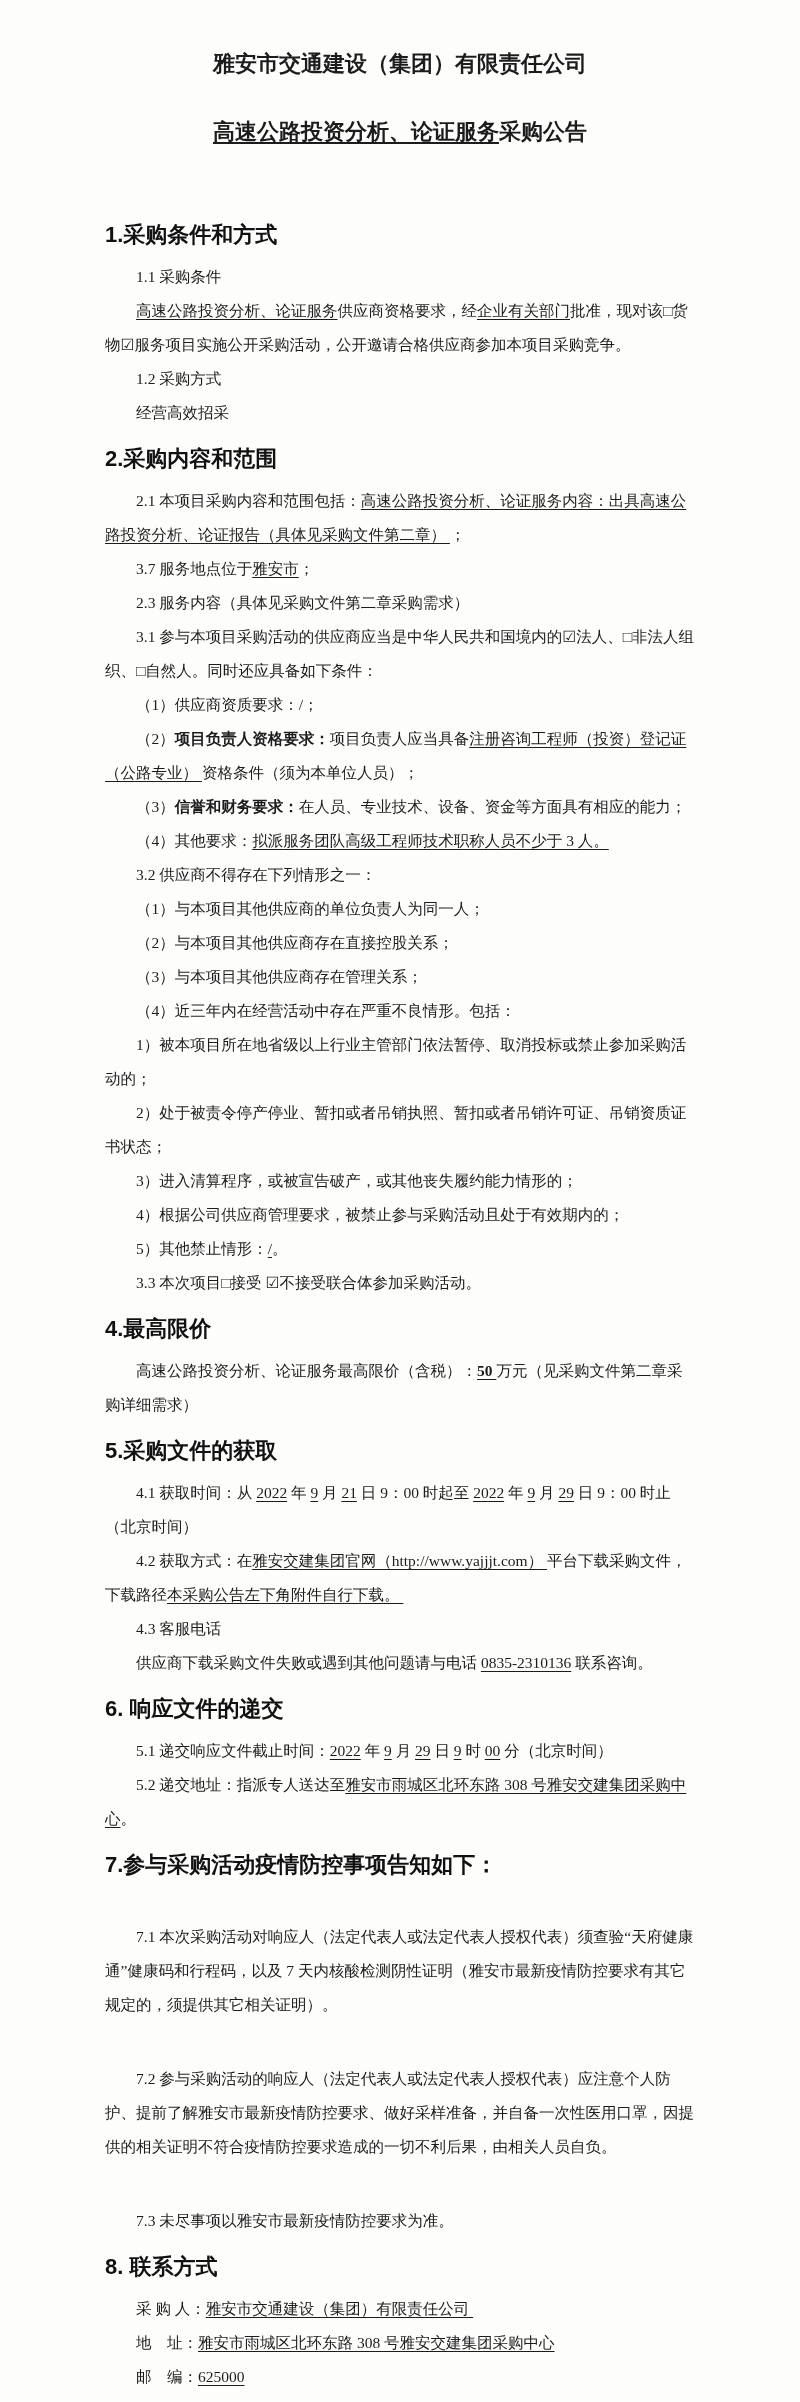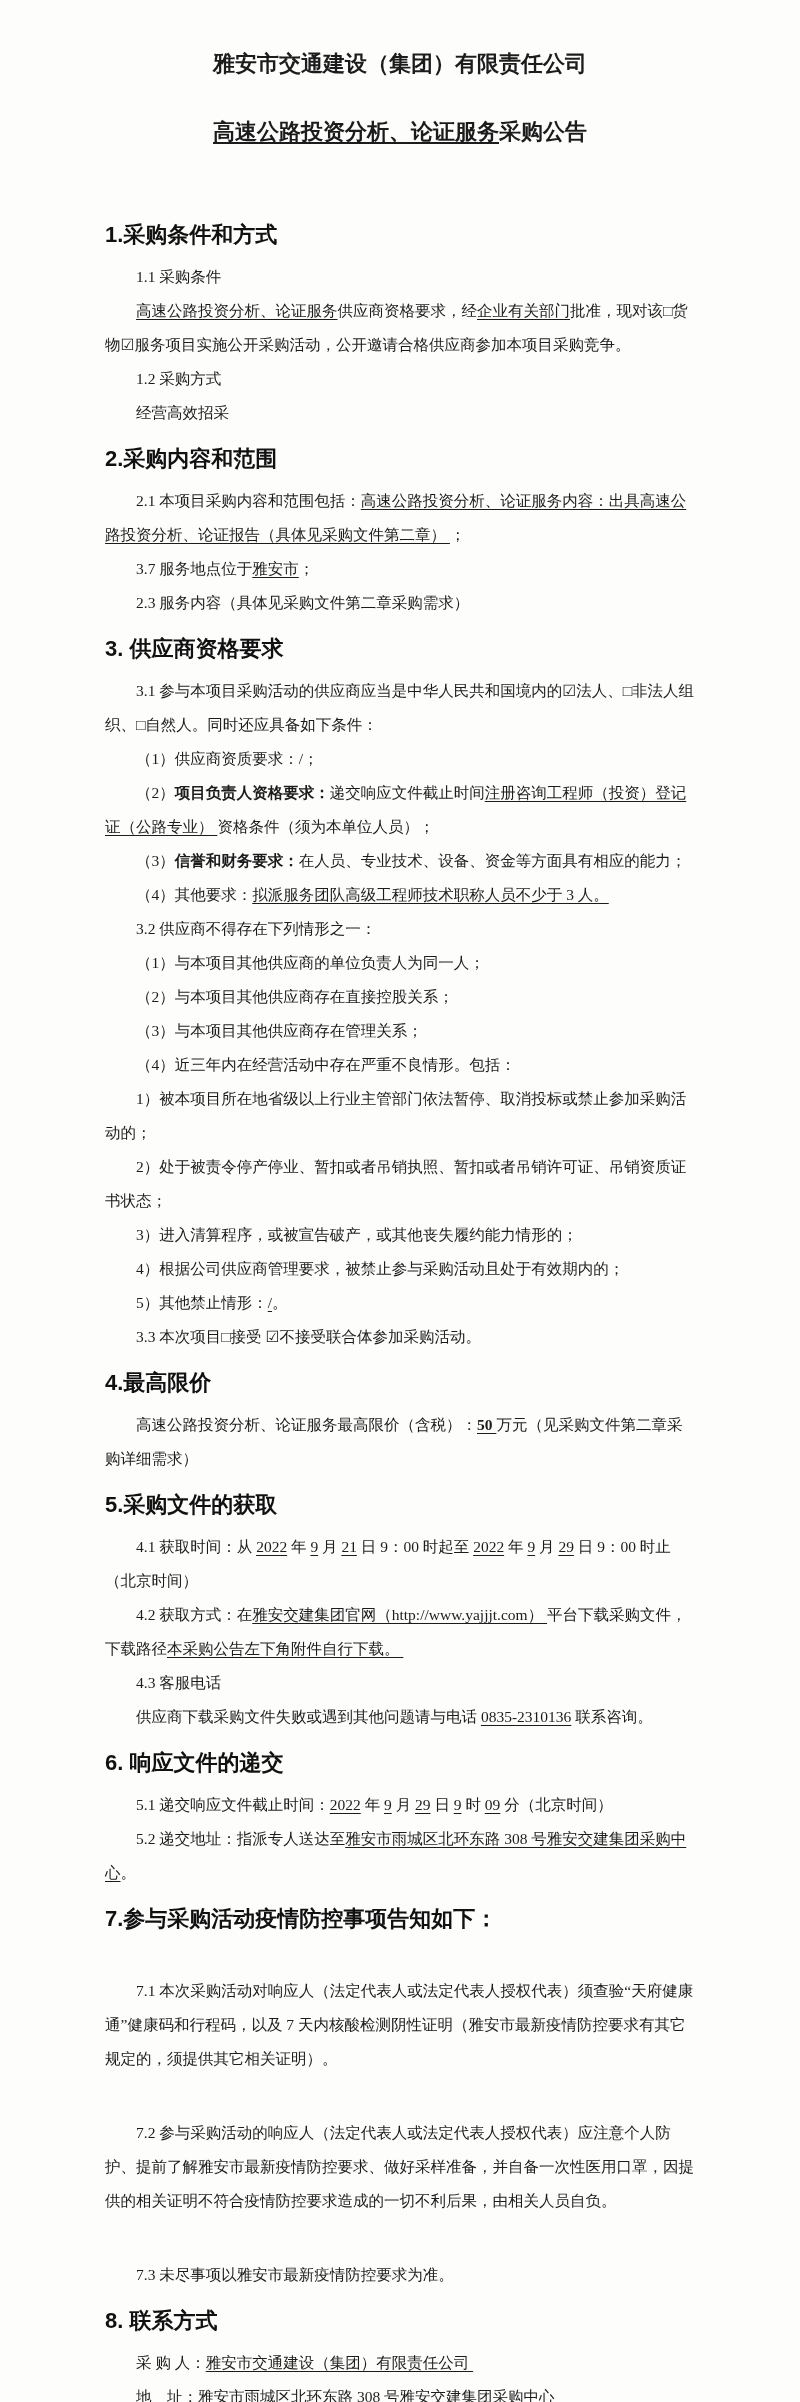--- a/index.html
+++ b/index.html
@@ -54,24 +54,23 @@
   <div id="doc-body">
       <h2 class="sec-heading">1.采购条件和方式</h2>
       <p class="para"><span>1.1 采购条件</span></p>
       <p class="para"><span class="u">高速公路投资分析、论证服务</span><span>供应商资格要求，经</span><span class="u">企业有关部门</span><span>批准，现对该□货物☑服务项目实施公开采购活动，公开邀请合格供应商参加本项目采购竞争。</span></p>
       <p class="para"><span>1.2 采购方式</span></p>
       <p class="para"><span>经营高效招采</span></p>
       <h2 class="sec-heading">2.采购内容和范围</h2>
       <p class="para"><span>2.1 本项目采购内容和范围包括：</span><span class="u">高速公路投资分析、论证服务内容：出具高速公路投资分析、论证报告（具体见采购文件第二章） </span><span>；</span></p>
       <p class="para"><span>3.7 服务地点位于</span><span class="u">雅安市</span><span>；</span></p>
       <p class="para"><span>2.3 服务内容（具体见采购文件第二章采购需求）</span></p>
-      <h2 class="sec-heading">3. 供应商资格要求</h2>
       <p class="para"><span>3.1 参与本项目采购活动的供应商应当是中华人民共和国境内的☑法人、□非法人组织、□自然人。同时还应具备如下条件：</span></p>
       <p class="para"><span>（1）供应商资质要求：/；</span></p>
-      <p class="para"><span>（2）</span><span class="b">项目负责人资格要求：</span><span>递交响应文件截止时间</span><span class="u">注册咨询工程师（投资）登记证（公路专业） </span><span>资格条件（须为本单位人员）；</span></p>
+      <p class="para"><span>（2）</span><span class="b">项目负责人资格要求：</span><span>项目负责人应当具备</span><span class="u">注册咨询工程师（投资）登记证（公路专业） </span><span>资格条件（须为本单位人员）；</span></p>
       <p class="para"><span>（3）</span><span class="b">信誉和财务要求：</span><span>在人员、专业技术、设备、资金等方面具有相应的能力；</span></p>
       <p class="para"><span>（4）其他要求：</span><span class="u">拟派服务团队高级工程师技术职称人员不少于 3 人。</span></p>
       <p class="para"><span>3.2 供应商不得存在下列情形之一：</span></p>
       <p class="para"><span>（1）与本项目其他供应商的单位负责人为同一人；</span></p>
       <p class="para"><span>（2）与本项目其他供应商存在直接控股关系；</span></p>
       <p class="para"><span>（3）与本项目其他供应商存在管理关系；</span></p>
       <p class="para"><span>（4）近三年内在经营活动中存在严重不良情形。包括：</span></p>
       <p class="para"><span>1）被本项目所在地省级以上行业主管部门依法暂停、取消投标或禁止参加采购活动的；</span></p>
       <p class="para"><span>2）处于被责令停产停业、暂扣或者吊销执照、暂扣或者吊销许可证、吊销资质证书状态；</span></p>
       <p class="para"><span>3）进入清算程序，或被宣告破产，或其他丧失履约能力情形的；</span></p>
@@ -79,21 +78,21 @@
       <p class="para"><span>5）其他禁止情形：</span><span class="u">/</span><span>。</span></p>
       <p class="para"><span>3.3 本次项目□接受 ☑不接受联合体参加采购活动。</span></p>
       <h2 class="sec-heading">4.最高限价</h2>
       <p class="para"><span>高速公路投资分析、论证服务最高限价（含税）：</span><span class="u b">50 </span><span>万元（见采购文件第二章采购详细需求）</span></p>
       <h2 class="sec-heading">5.采购文件的获取</h2>
       <p class="para"><span>4.1 获取时间：从 </span><span class="u">2022</span><span> 年 </span><span class="u">9</span><span> 月 </span><span class="u">21</span><span> 日 9：00 时起至 </span><span class="u">2022</span><span> 年 </span><span class="u">9</span><span> 月 </span><span class="u">29</span><span> 日 9：00 时止（北京时间）</span></p>
       <p class="para"><span>4.2 获取方式：在</span><span class="u">雅安交建集团官网（http://www.yajjjt.com） </span><span>平台下载采购文件，下载路径</span><span class="u">本采购公告左下角附件自行下载。 </span></p>
       <p class="para"><span>4.3 客服电话</span></p>
       <p class="para"><span>供应商下载采购文件失败或遇到其他问题请与电话 </span><span class="u">0835-2310136</span><span> 联系咨询。</span></p>
       <h2 class="sec-heading">6. 响应文件的递交</h2>
-      <p class="para"><span>5.1 递交响应文件截止时间：</span><span class="u">2022</span><span> 年 </span><span class="u">9</span><span> 月 </span><span class="u">29</span><span> 日 </span><span class="u">9</span><span> 时 </span><span class="u">09</span><span> 分（北京时间）</span></p>
+      <p class="para"><span>5.1 递交响应文件截止时间：</span><span class="u">2022</span><span> 年 </span><span class="u">9</span><span> 月 </span><span class="u">29</span><span> 日 </span><span class="u">9</span><span> 时 </span><span class="u">00</span><span> 分（北京时间）</span></p>
       <p class="para"><span>5.2 递交地址：指派专人送达至</span><span class="u">雅安市雨城区北环东路 308 号雅安交建集团采购中心</span><span>。</span></p>
       <h2 class="sec-heading">7.参与采购活动疫情防控事项告知如下：</h2>
       <p class="para bold"><span>7.1 本次采购活动对响应人（法定代表人或法定代表人授权代表）须查验“天府健康通”健康码和行程码，以及 7 天内核酸检测阴性证明（雅安市最新疫情防控要求有其它规定的，须提供其它相关证明）。</span></p>
       <p class="para bold"><span>7.2 参与采购活动的响应人（法定代表人或法定代表人授权代表）应注意个人防护、提前了解雅安市最新疫情防控要求、做好采样准备，并自备一次性医用口罩，因提供的相关证明不符合疫情防控要求造成的一切不利后果，由相关人员自负。</span></p>
       <p class="para bold"><span>7.3 未尽事项以雅安市最新疫情防控要求为准。</span></p>
       <h2 class="sec-heading">8. 联系方式</h2>
       <p class="para"><span>采 购 人：</span><span class="u">雅安市交通建设（集团）有限责任公司 </span></p>
       <p class="para"><span>地    址：</span><span class="u">雅安市雨城区北环东路 308 号雅安交建集团采购中心</span></p>
       <p class="para"><span>邮    编：</span><span class="u">625000</span></p>
       <p class="para"><span>联 系 人：</span><span class="u">李先生 </span></p>

